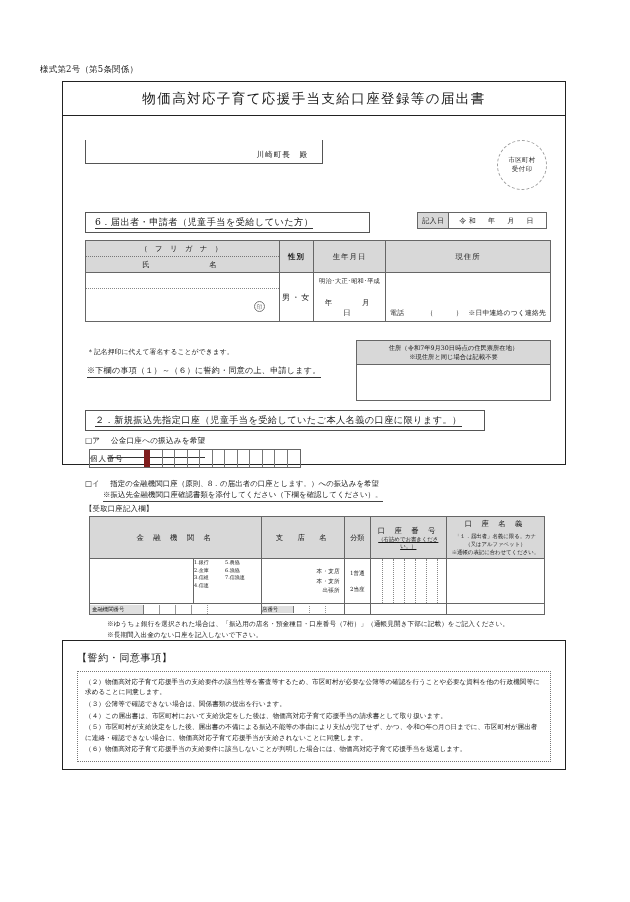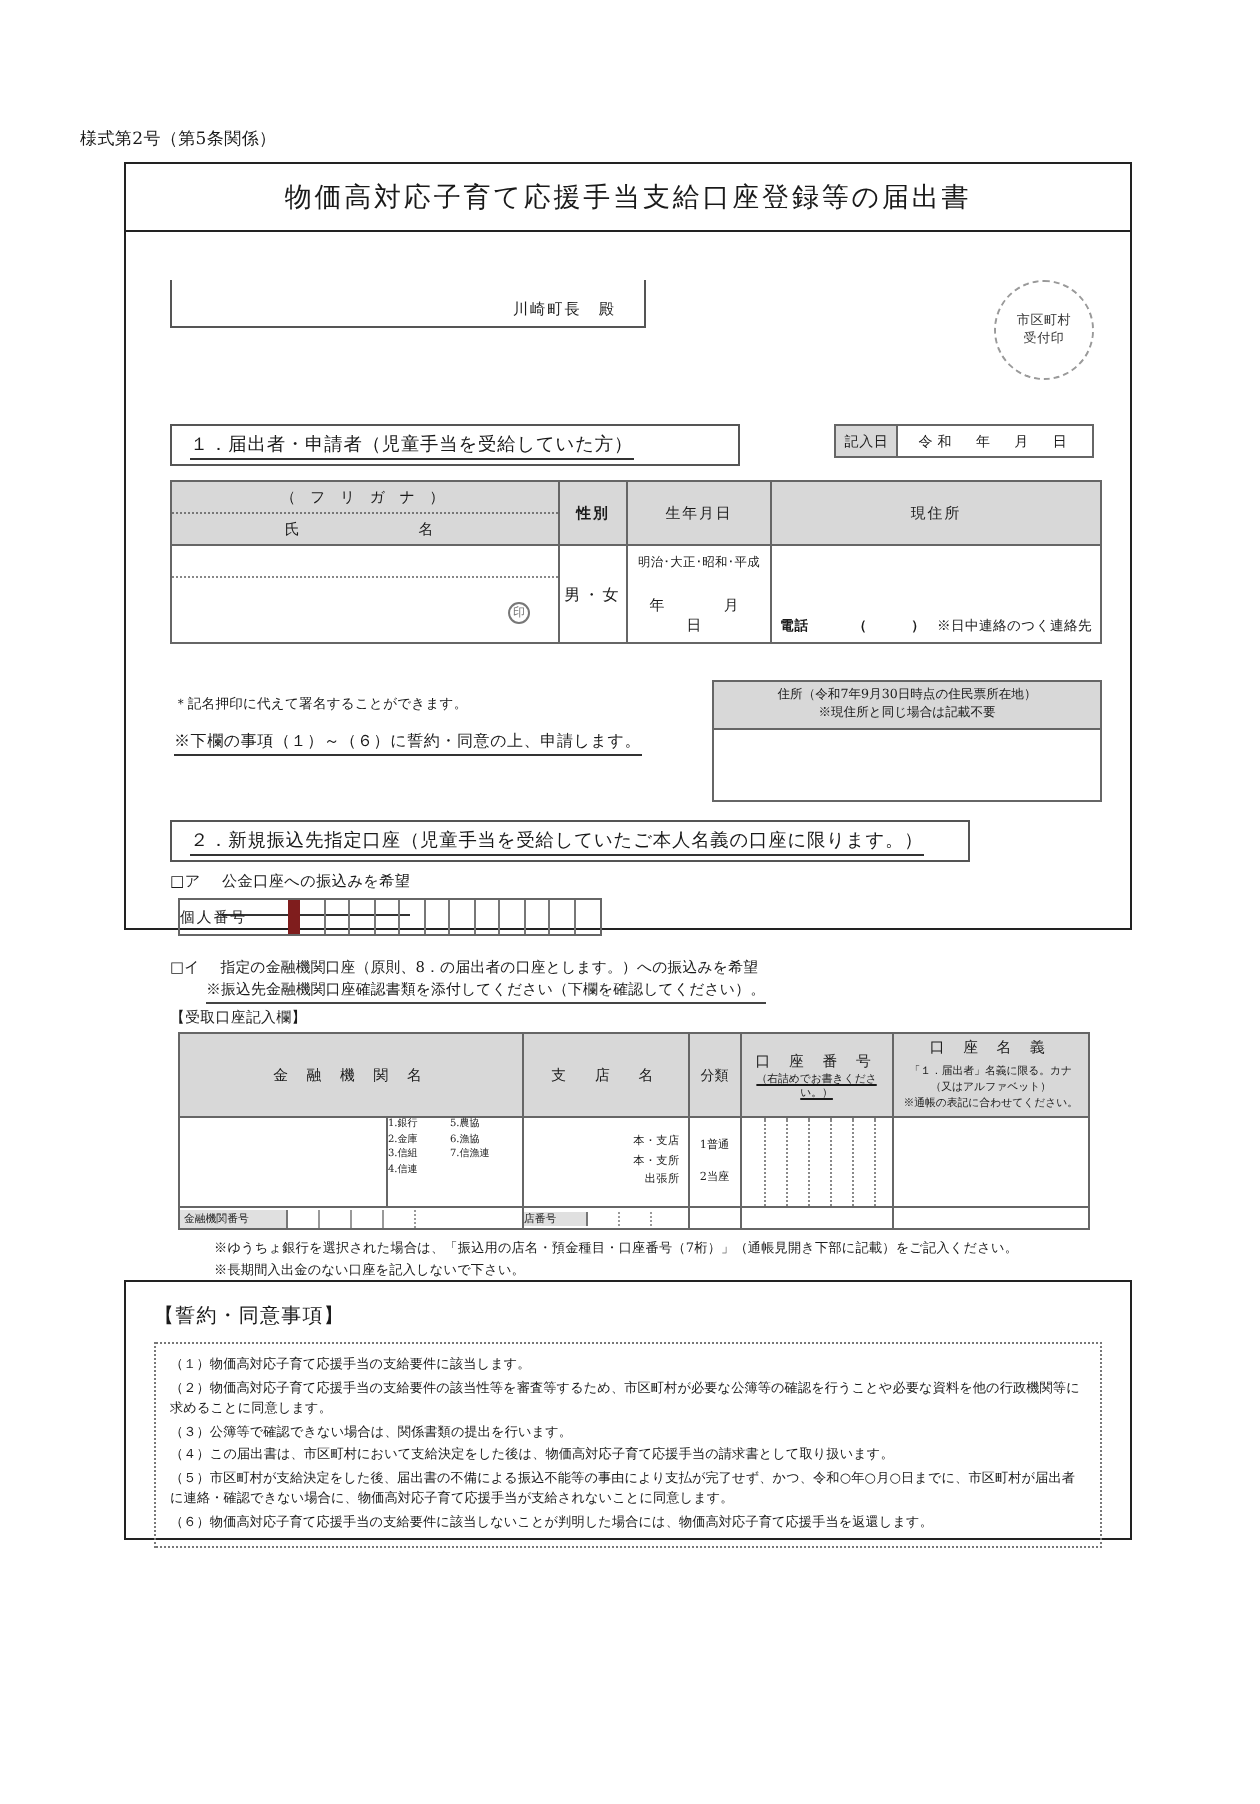--- a/index.html
+++ b/index.html
@@ -97,21 +97,21 @@
     position:absolute; right:14px; bottom:9px;
     width:11px; height:11px; border-radius:50%; border:1px solid #777;
     font-size:6px; color:#777; text-align:center; line-height:10px;
   }
   .sexcell { text-align:center; letter-spacing:1.6px; font-size:8px; }
   .dob-in { height:48px; position:relative; }
   .dob-era { position:absolute; top:4px; left:0; right:0; text-align:center; font-size:6.2px; letter-spacing:0.2px;}
   .dob-ymd { position:absolute; bottom:3px; left:0; right:0; text-align:center; font-size:7.4px; letter-spacing:5px;}
   .addr-in { height:48px; position:relative; }
   .addr-tel { position:absolute; bottom:3px; left:4px; right:4px; display:flex; justify-content:space-between; font-size:6.8px;}
-  .addr-tel .tel-l { letter-spacing:0.5px;font-weight:bold; }
+  .addr-tel .tel-l { letter-spacing:0.5px; }
   .addr-tel .tel-r { letter-spacing:0.2px; }
 
   
   .note-a { position:absolute; left:24px; top:231px; font-size:6.8px; letter-spacing:0.1px; }
   .note-b { position:absolute; left:24px; top:249px; font-size:8px; letter-spacing:0.3px; border-bottom:1px solid #333; padding-bottom:1px; }
 
   .res-box { position:absolute; left:293px; top:224px; width:195px; }
   .res-head {
     border:1px solid #666; background:#d8d8d8; text-align:center;
     font-size:6.3px; line-height:1.5; padding:2px 0;
@@ -203,21 +203,21 @@
       <div class="stamp">
         <div>市区町村</div>
         <div>受付印</div>
       </div>
 
       <div class="addressee">
         <div class="ad-body">川崎町長　殿</div>
       </div>
 
       <div class="sec-head sec1-head">
-        <span>１．届出者・申請者（児童手当を受給していた方）</span>
+        <span>6．届出者・申請者（児童手当を受給していた方）</span>
       </div>
 
       <div class="kinyubi">
         <div class="kb-lab">記入日</div>
         <div class="kb-val">令和　年　月　日</div>
       </div>
 
       <table class="tbl1">
         <tbody>
             <tr>
@@ -411,21 +411,20 @@
         <div class="r-lab">口座振込が出来ない理由</div>
         <div class="r-val"></div>
       </div>
 
     </div>
   </div>
 
   <div class="pledge-box">
     <div class="pledge-title">【誓約・同意事項】</div>
     <div class="pledge-inner">
-      <p>（１）物価高対応子育て応援手当の支給要件に該当します。</p>
       <p>（２）物価高対応子育て応援手当の支給要件の該当性等を審査等するため、市区町村が必要な公簿等の確認を行うことや必要な資料を他の行政機関等に求めることに同意します。</p>
       <p>（３）公簿等で確認できない場合は、関係書類の提出を行います。</p>
       <p>（４）この届出書は、市区町村において支給決定をした後は、物価高対応子育て応援手当の請求書として取り扱います。</p>
       <p>（５）市区町村が支給決定をした後、届出書の不備による振込不能等の事由により支払が完了せず、かつ、令和○年○月○日までに、市区町村が届出者に連絡・確認できない場合に、物価高対応子育て応援手当が支給されないことに同意します。</p>
       <p>（６）物価高対応子育て応援手当の支給要件に該当しないことが判明した場合には、物価高対応子育て応援手当を返還します。</p>
     </div>
   </div>
 
 </div>
 

